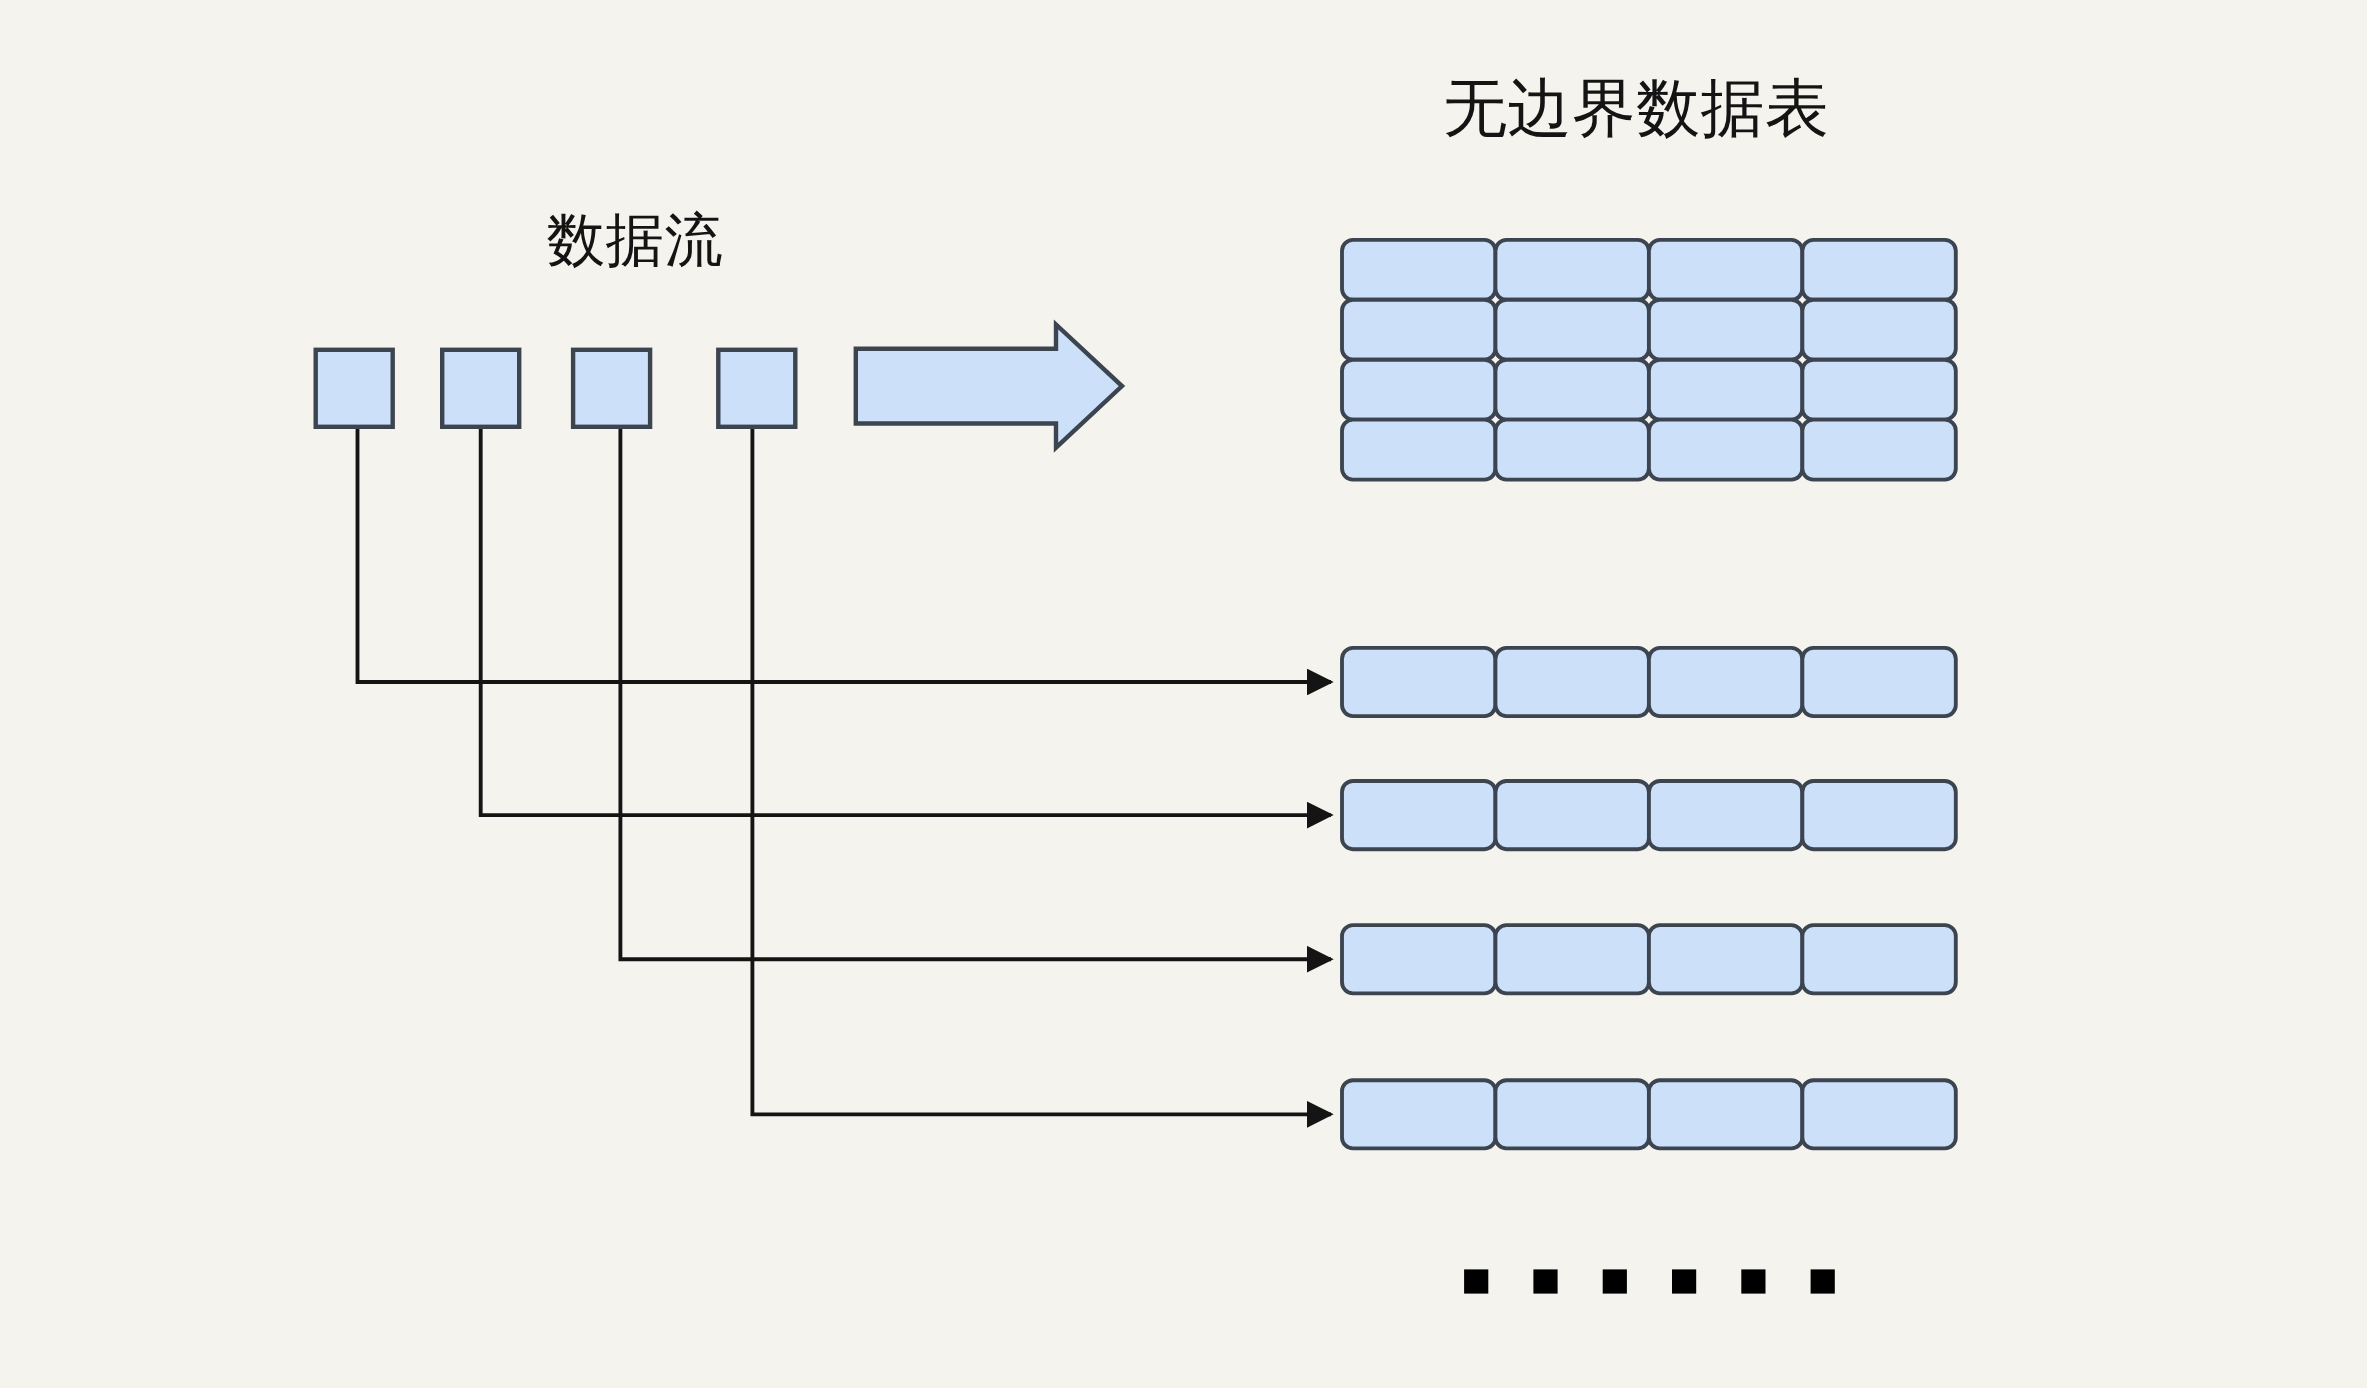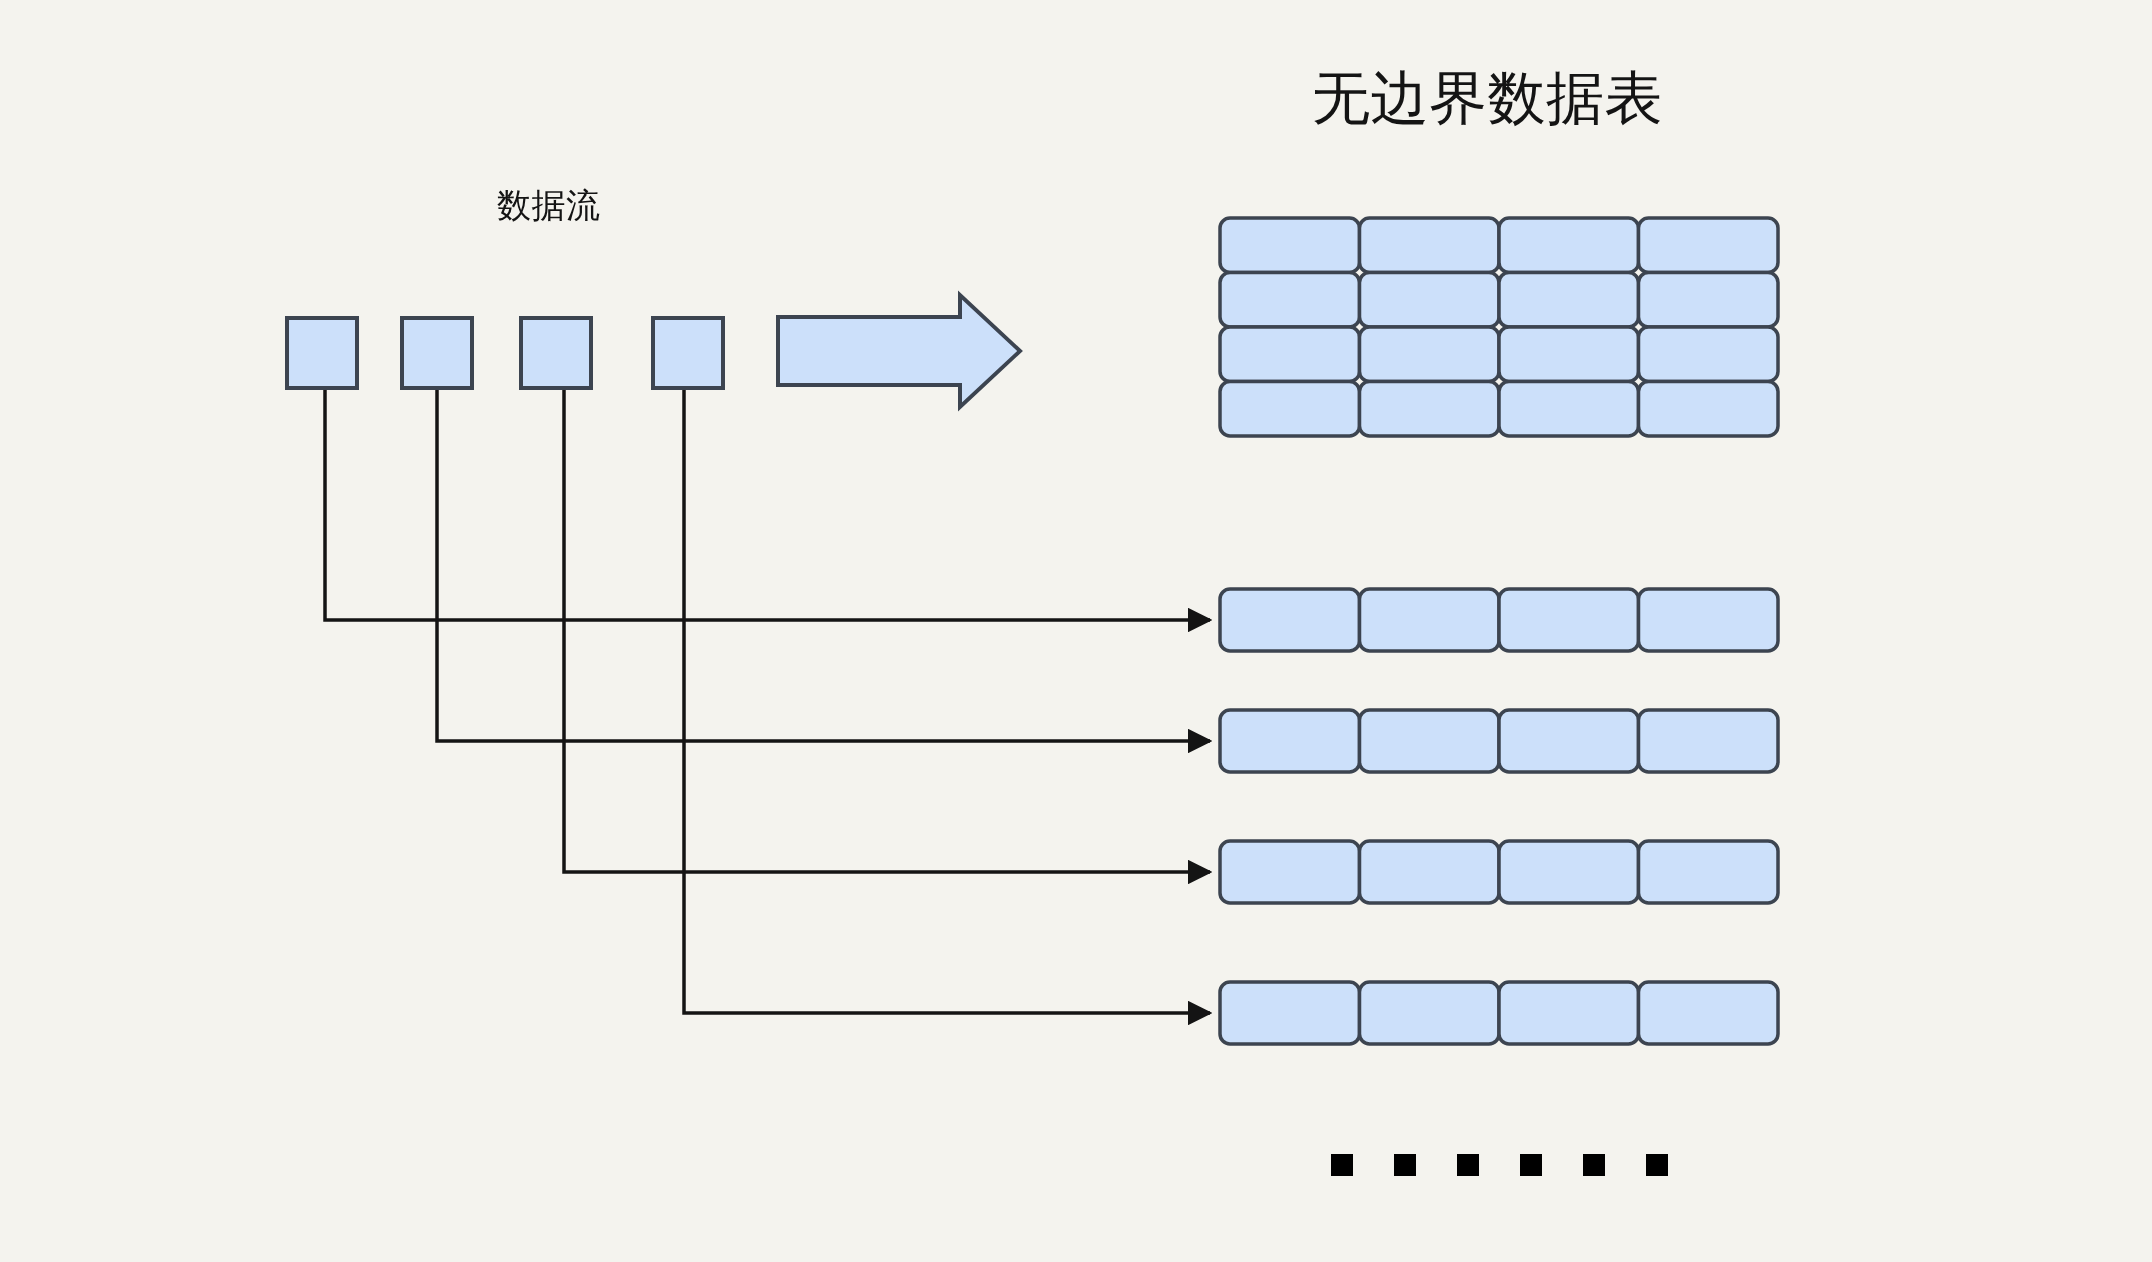--- a/index.html
+++ b/index.html
@@ -25,21 +25,21 @@
     letter-spacing: 0.5px;
   }
   #title-unbounded-table {
     left: 1312px;
     top: 60px;
     font-size: 58px;
   }
   #title-data-stream {
     left: 497px;
     top: 183px;
-    font-size: 34px;
+    font-size: 53px;
   }
   svg.overlay {
     position: absolute;
     left: 0;
     top: 0;
     width: 2152px;
     height: 1262px;
   }
 </style>
 </head>

